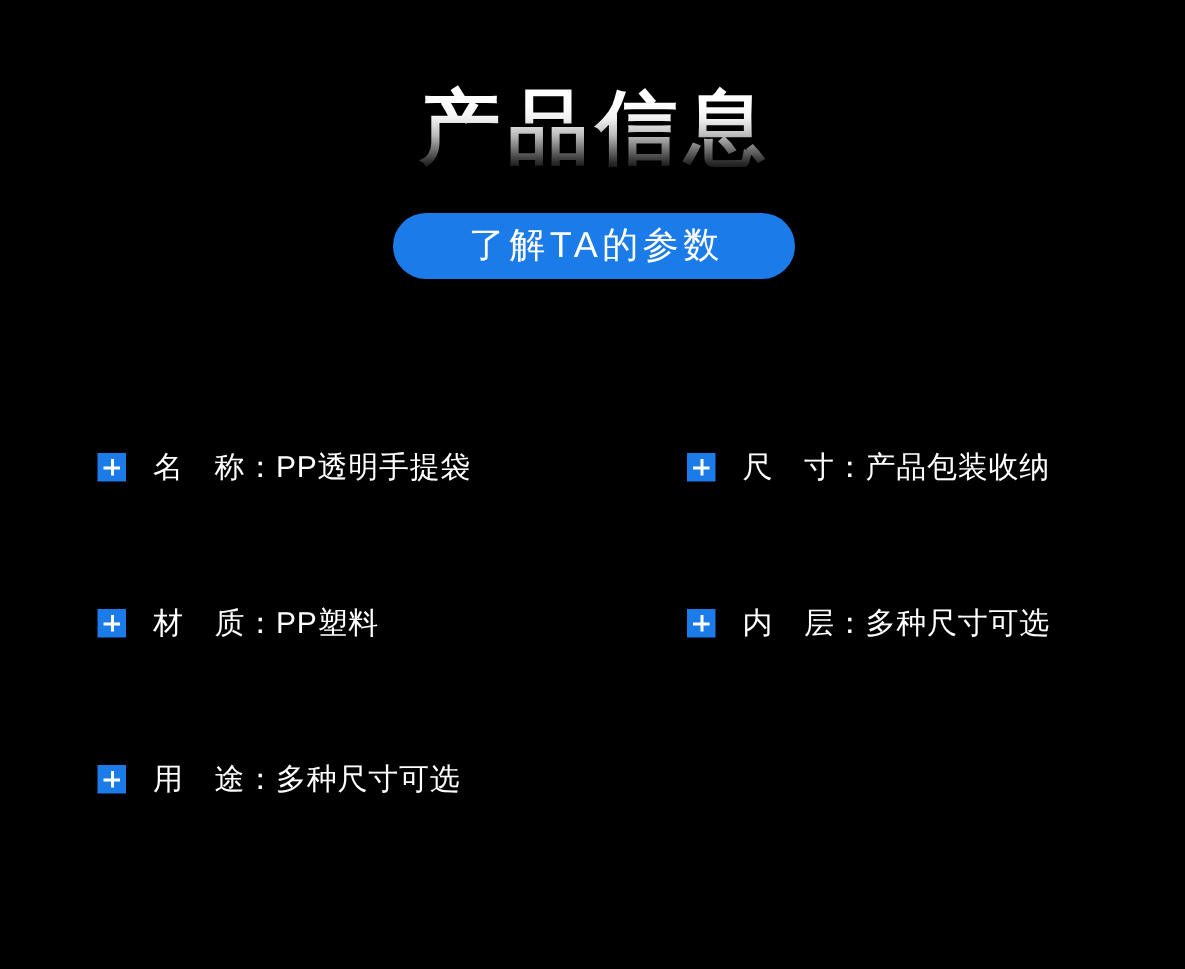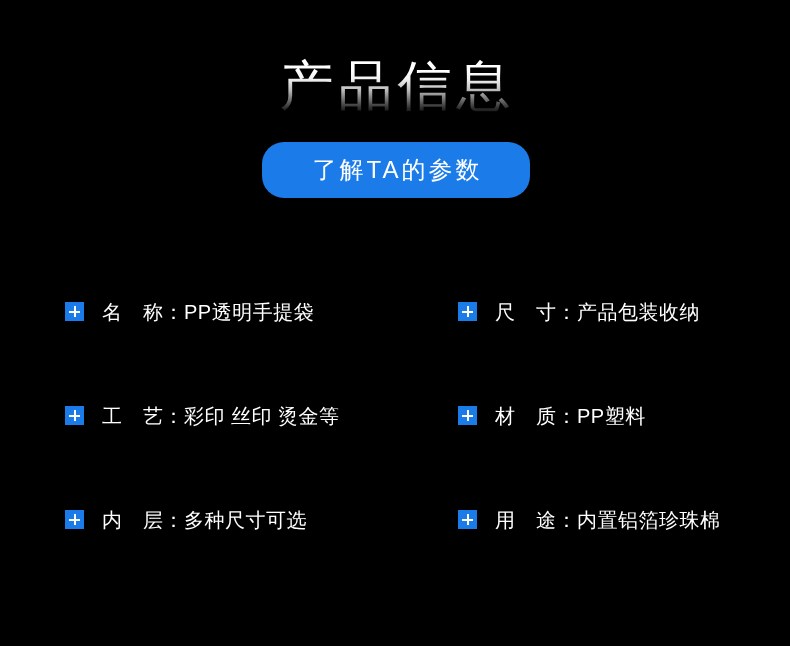--- a/index.html
+++ b/index.html
@@ -34,21 +34,21 @@
   .page-title {
     margin: 0;
     padding: 0;
     position: absolute;
     top: 54px;
     left: 0;
     width: 790px;
     text-align: center;
     font-size: 54px;
     line-height: 62px;
-    font-weight: 400;
+    font-weight: 700;
     letter-spacing: 5px;
     text-indent: 5px;
     background-image: linear-gradient(
         to bottom,
         #ffffff 0%,
         #ffffff 26%,
         #f2f2f2 40%,
         #bdbdbd 58%,
         #6e6e6e 74%,
         #2a2a2a 88%,
@@ -58,21 +58,21 @@
     color: transparent;
     -webkit-text-fill-color: transparent;
     white-space: nowrap;
   }
 
   .subtitle-button {
     position: absolute;
     top: 142px;
     left: 262px;
     width: 268px;
-    height: 56px;
+    height: 44px;
     box-sizing: border-box;
     background: #1b7be8;
     border: none;
     border-radius: 22px;
     color: #ffffff;
     font-size: 24px;
     line-height: 44px;
     letter-spacing: 3px;
     text-indent: 3px;
     text-align: center;
@@ -156,34 +156,30 @@
     <div class="spec-item col-left">
       <span class="plus-icon"></span>
       <span class="spec-text">名　称：PP透明手提袋</span>
     </div>
 
     <div class="spec-item col-right">
       <span class="plus-icon"></span>
       <span class="spec-text">尺　寸：产品包装收纳</span>
     </div>
 
-    <div class="spec-item col-left">
-      <span class="plus-icon"></span>
-      <span class="spec-text">工　艺：彩印 丝印 烫金等</span>
-    </div>
 
     <div class="spec-item col-right">
       <span class="plus-icon"></span>
       <span class="spec-text">材　质：PP塑料</span>
     </div>
 
     <div class="spec-item col-left">
       <span class="plus-icon"></span>
       <span class="spec-text">内　层：多种尺寸可选</span>
     </div>
 
     <div class="spec-item col-right">
       <span class="plus-icon"></span>
-      <span class="spec-text">用　途：内置铝箔珍珠棉</span>
+      <span class="spec-text">用　途：多种尺寸可选</span>
     </div>
 
   </div>
 </div>
 
 </body></html>

